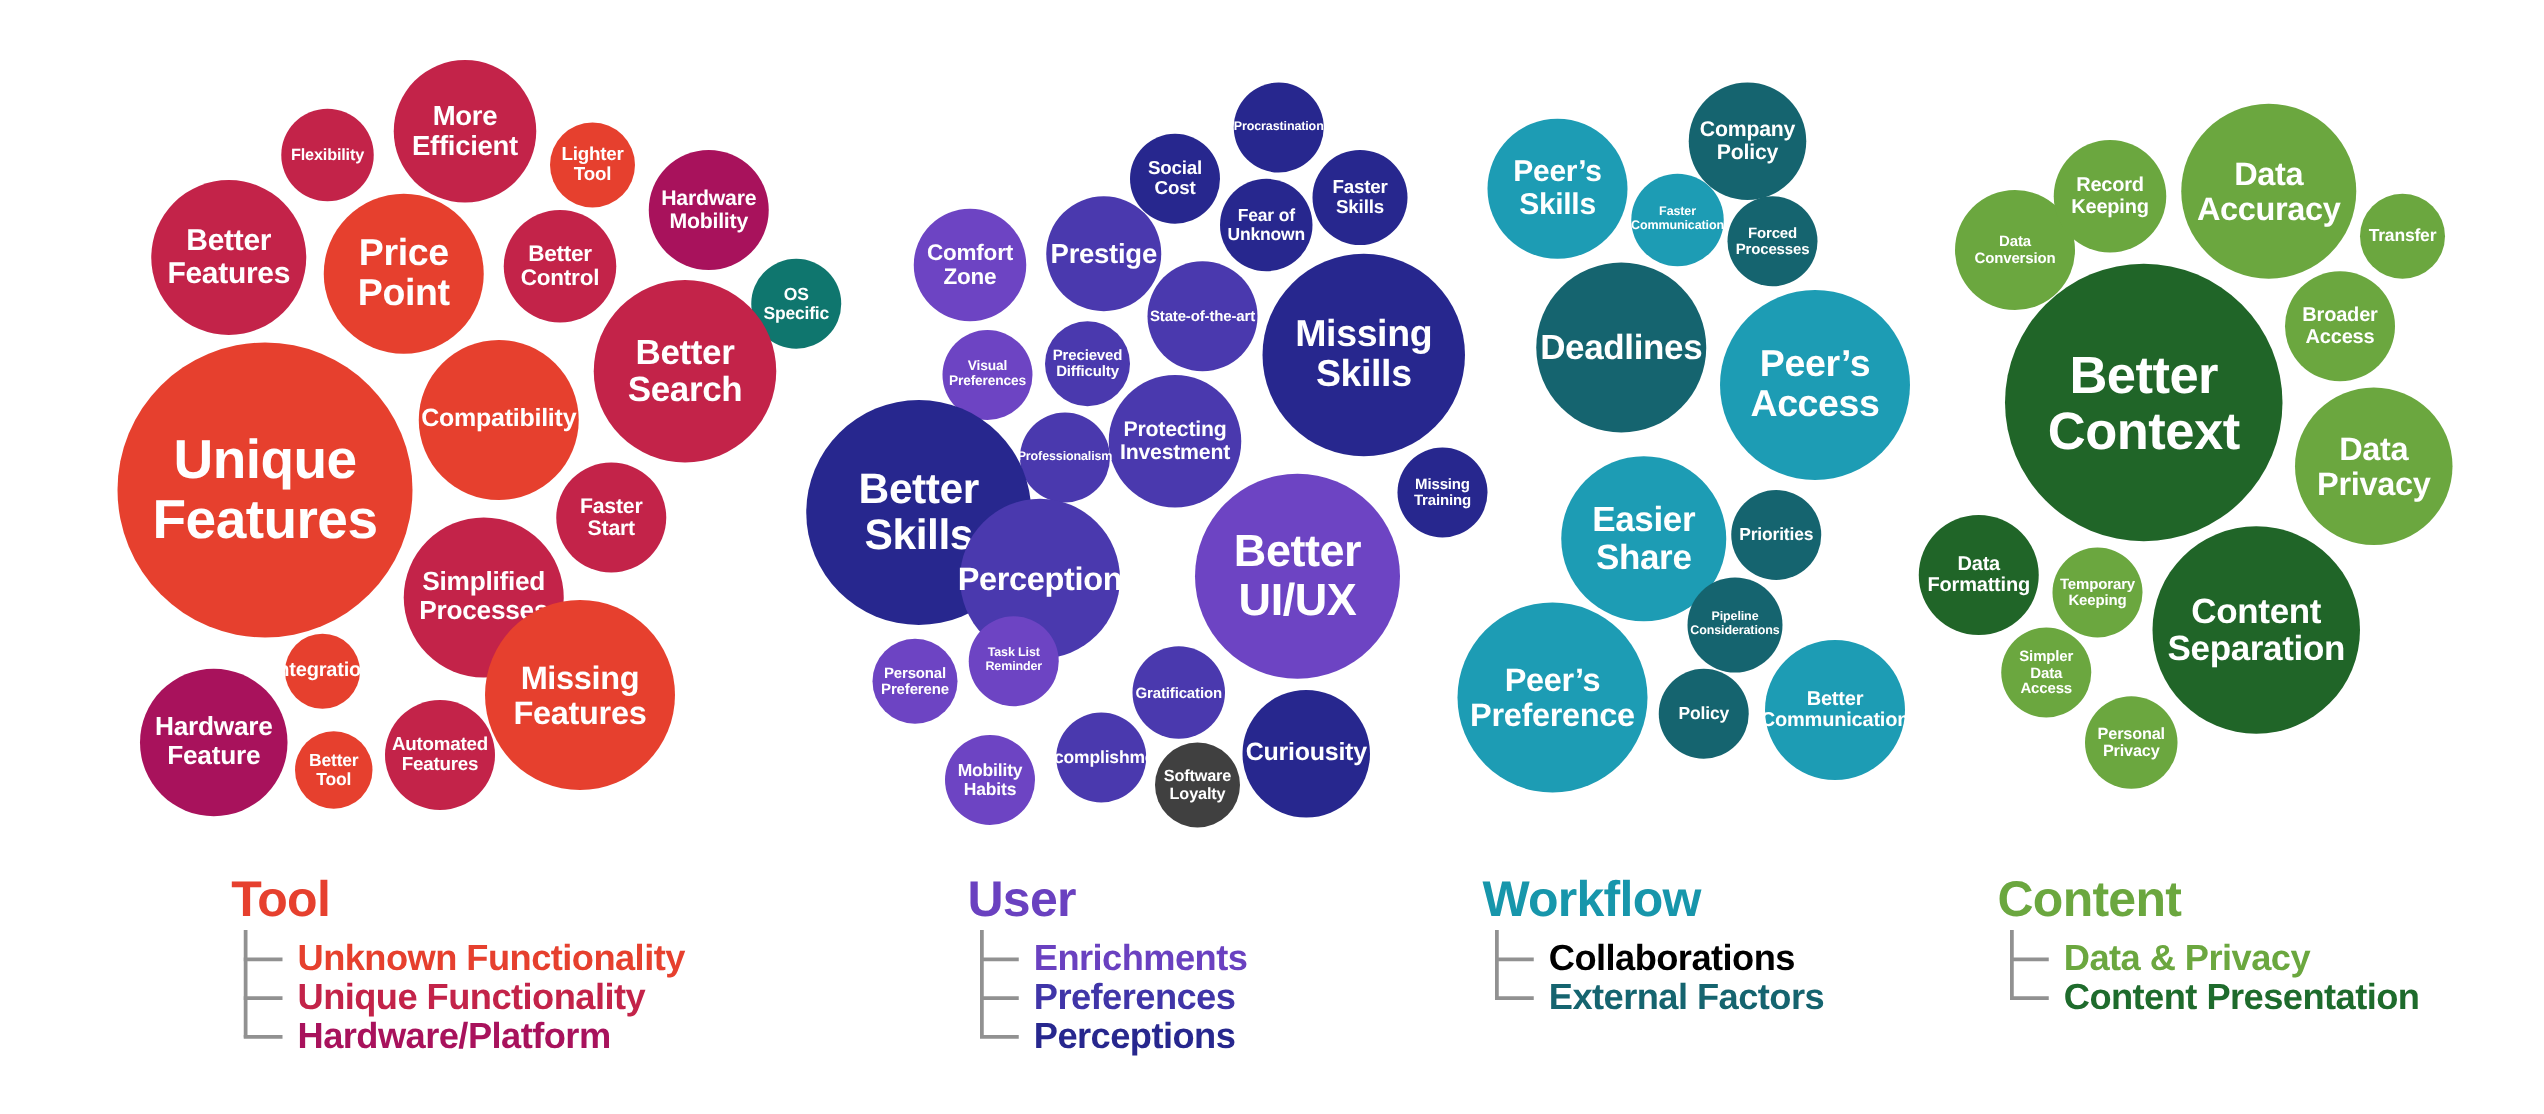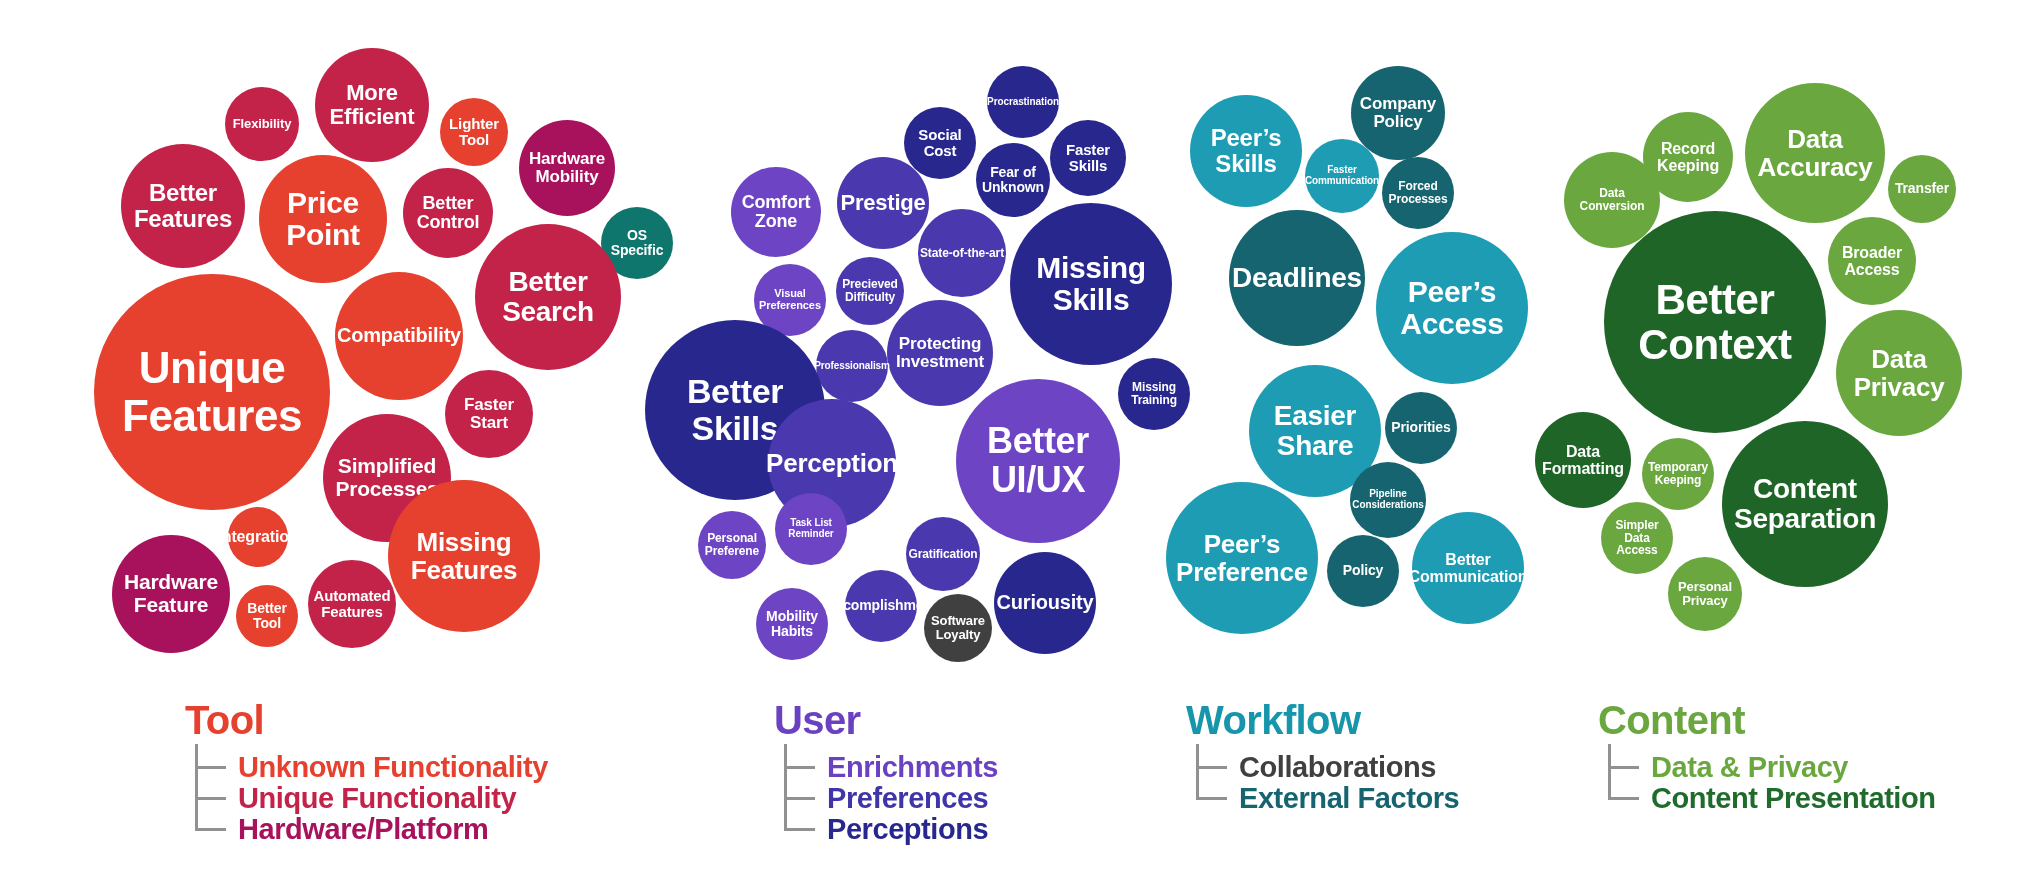--- a/index.html
+++ b/index.html
@@ -322,21 +322,21 @@
             <div class="legend-tick"></div>
             <div class="legend-label" style="color: rgb(39, 39, 142);">Perceptions</div>
           </div>
         </div>
       </div>
       <div class="legend" style="left: 1186px; top: 700px;">
         <div class="legend-title" style="color: rgb(23, 150, 171);">Workflow</div>
         <div class="legend-rows">
           <div class="legend-row">
             <div class="legend-tick"></div>
-            <div class="legend-label" style="color: #404040;">Collaborations</div>
+            <div class="legend-label" style="color: #000000;">Collaborations</div>
           </div>
           <div class="legend-row">
             <div class="legend-tick"></div>
             <div class="legend-label" style="color: rgb(21, 100, 111);">External Factors</div>
           </div>
         </div>
       </div>
       <div class="legend" style="left: 1598px; top: 700px;">
         <div class="legend-title" style="color: rgb(107, 167, 63);">Content</div>
         <div class="legend-rows">

